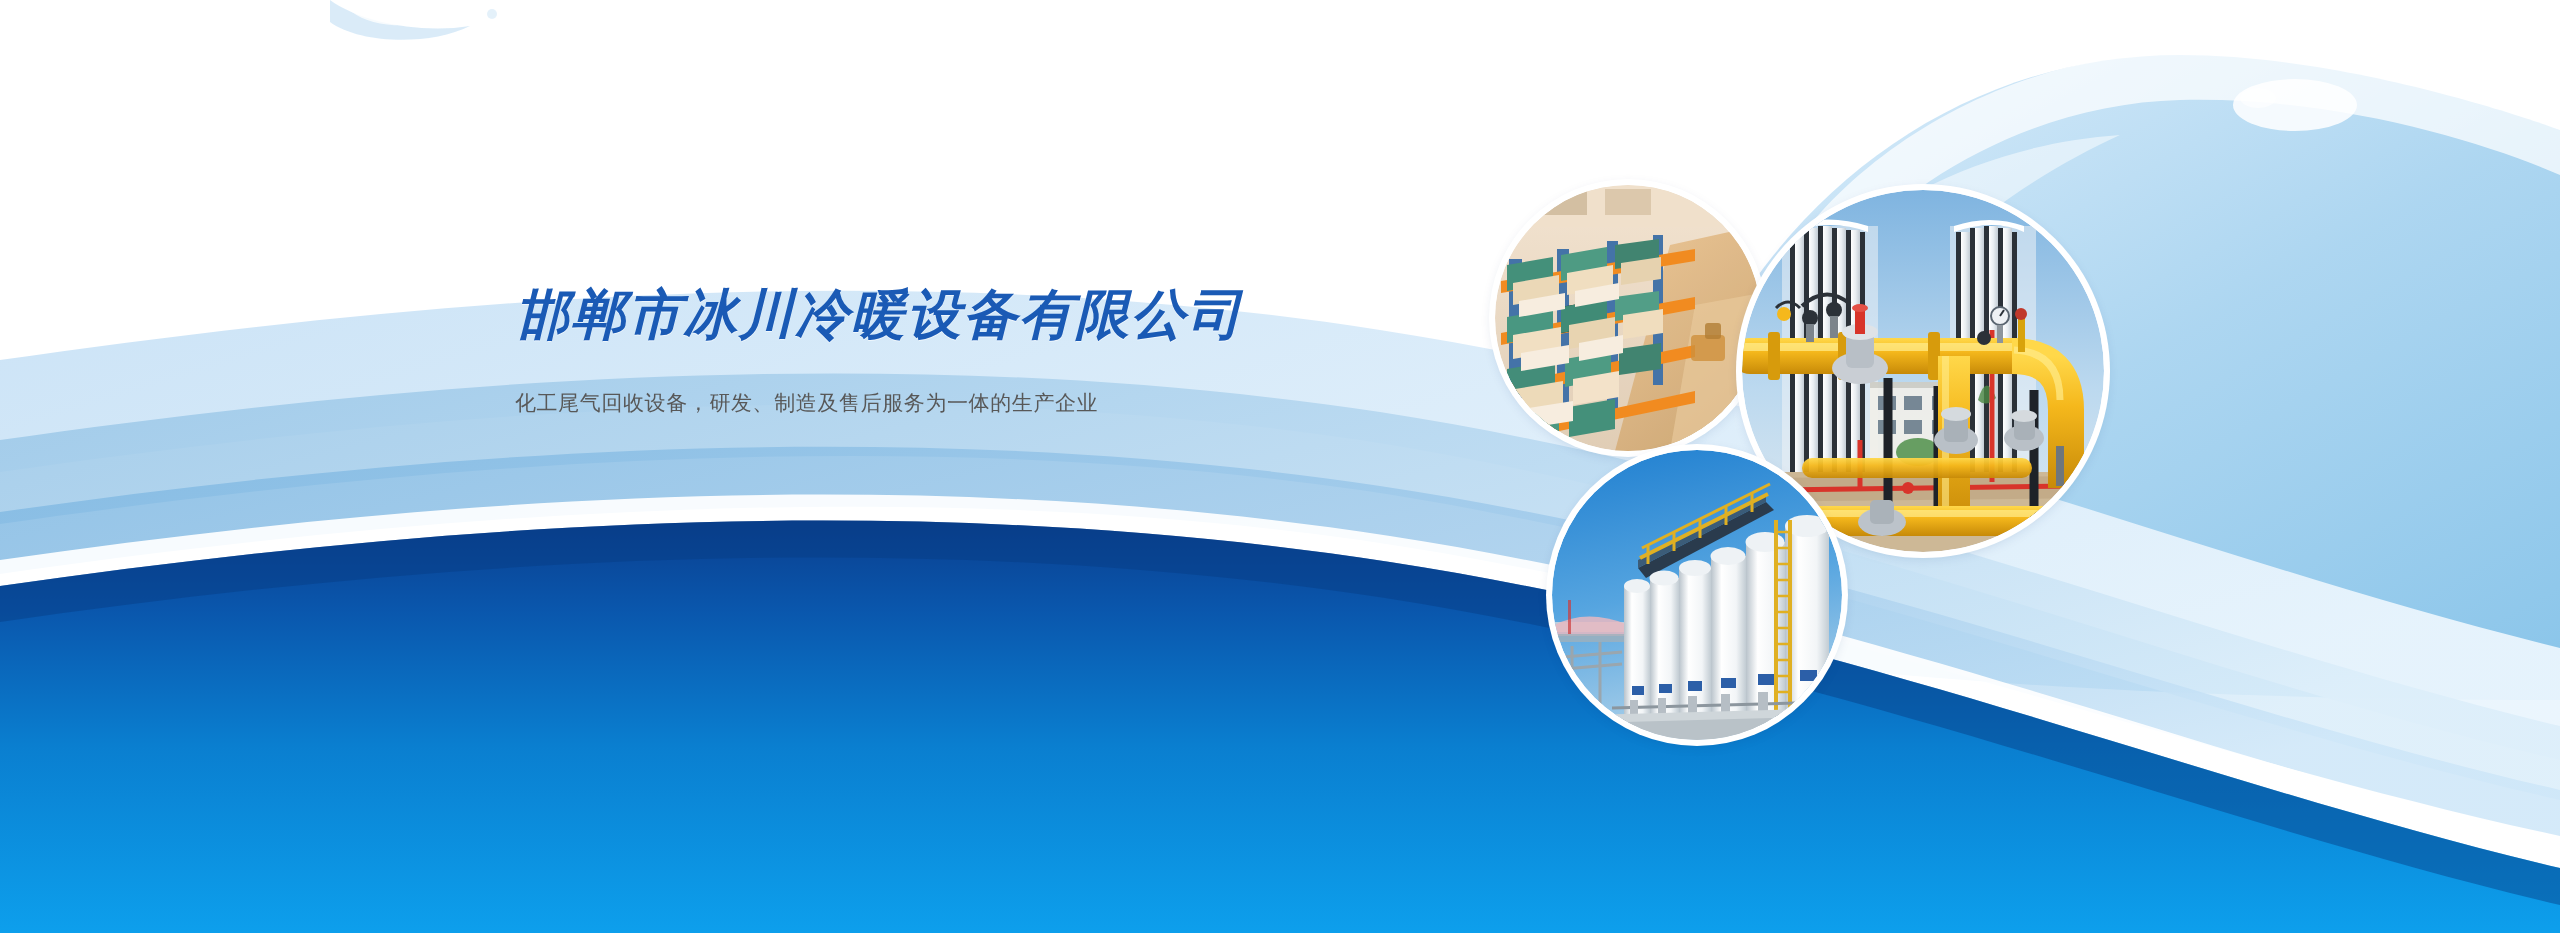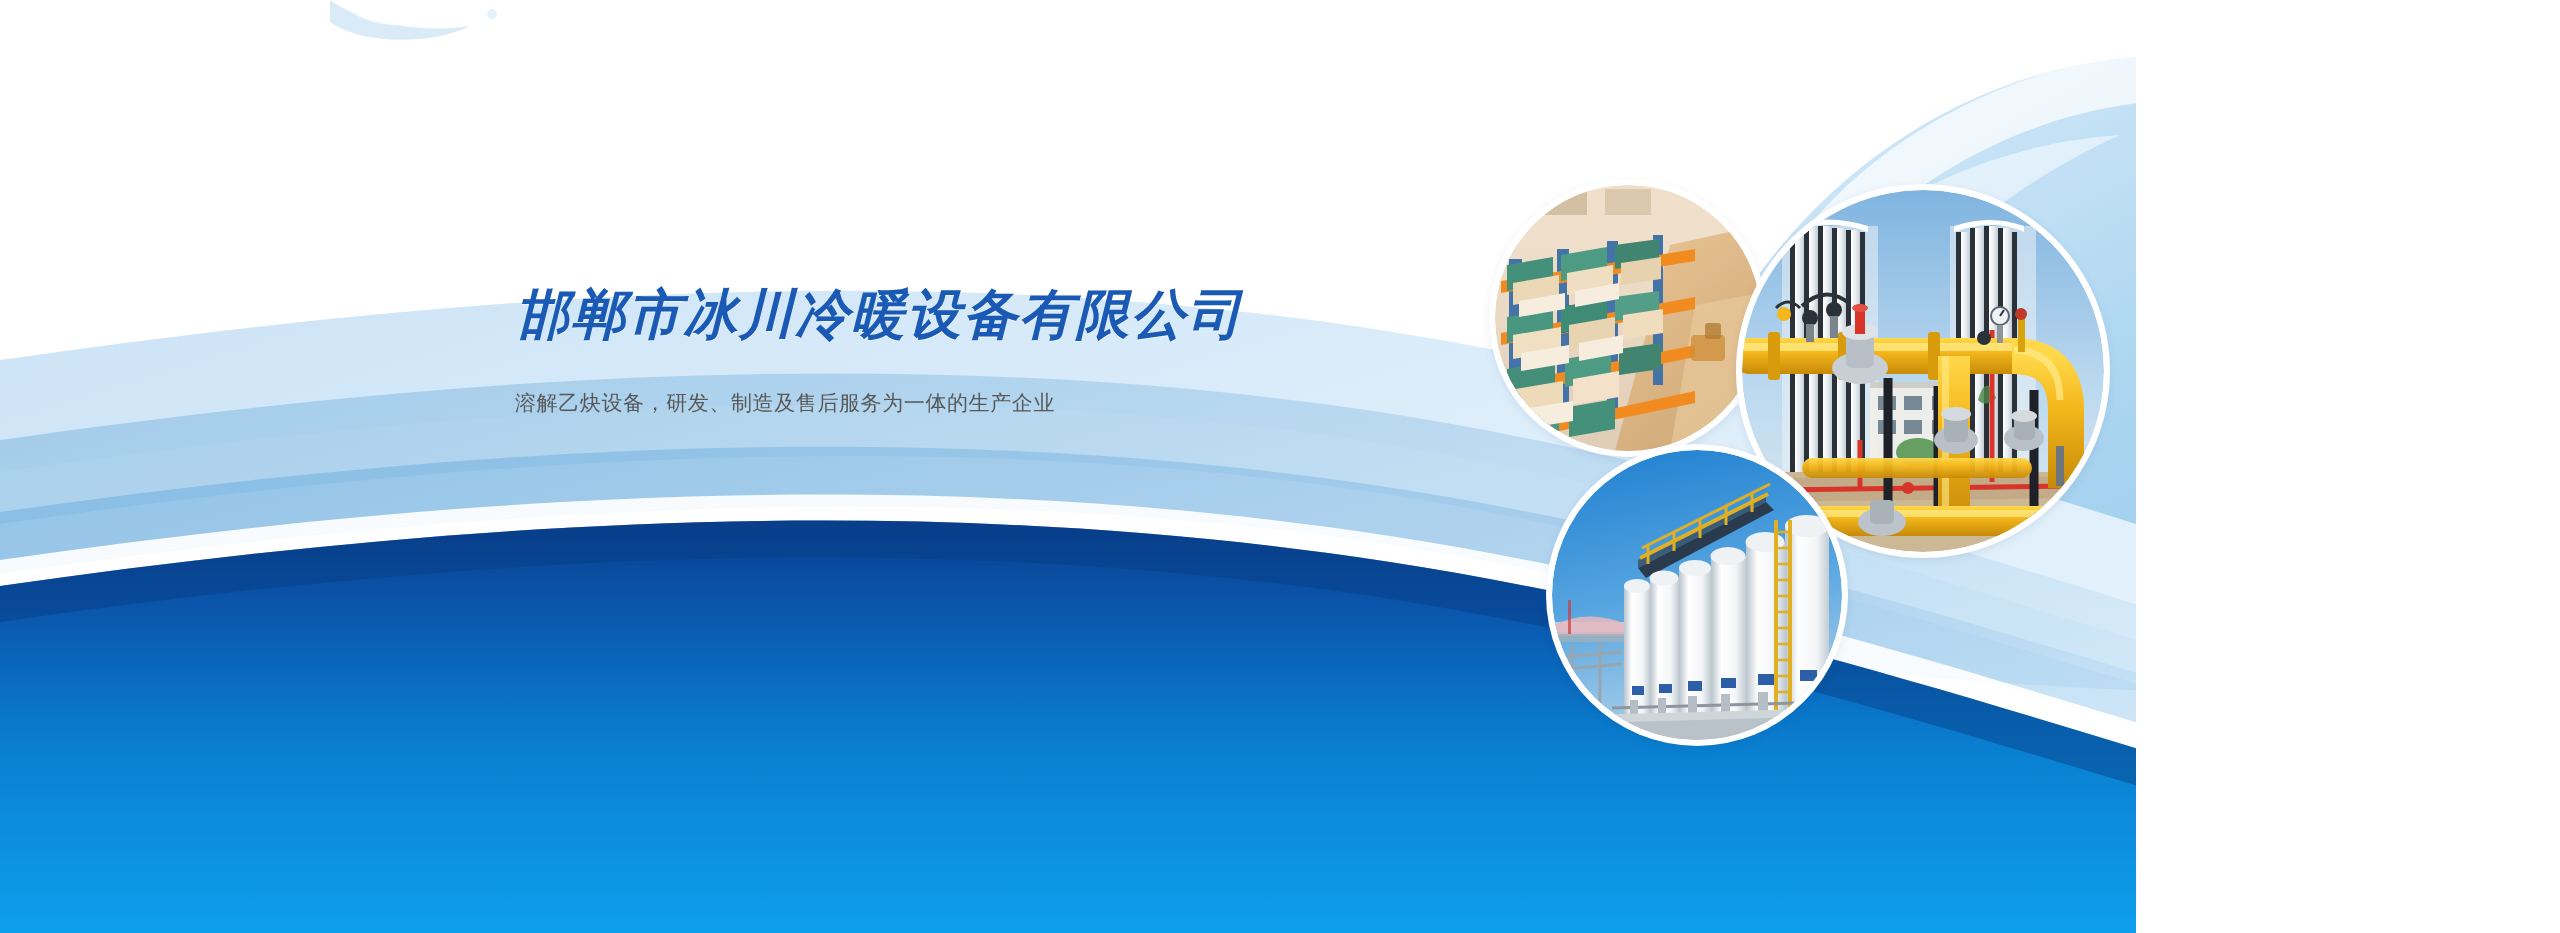--- a/index.html
+++ b/index.html
@@ -1,20 +1,20 @@
 <!DOCTYPE html>
 <html><head>
 <meta charset="utf-8">
 <style>
   html,body{margin:0;padding:0;background:#fff;}
   body{font-family:"Liberation Sans","DejaVu Sans",sans-serif;}
 
   #banner{
     position:relative;
-    width:2136px;
+    width:2560px;
     height:933px;
     overflow:hidden;
     background:#7dd3fc;
   }
 
   #bg-svg{position:absolute;left:0;top:0;width:2560px;height:933px;}
 
   
   #text-block{
     position:absolute;
@@ -177,21 +177,21 @@
 
     <g opacity="0.55">
       <path d="M 330 0 C 360 22, 420 34, 470 26 C 430 46, 360 44, 330 22 Z" fill="#bcdcf4"></path>
       <path d="M 352 0 C 376 14, 414 20, 448 16 C 418 30, 372 28, 352 12 Z" fill="#ffffff" opacity="0.8"></path>
       <circle cx="492" cy="14" r="5" fill="#cfe6f7"></circle>
     </g>
   </svg>
 
   <div id="text-block">
     <h1 id="company-title">邯郸市冰川冷暖设备有限公司</h1>
-    <div class="subtitle-line">溶解乙炔设备，研发、制造及售后服务为一体的生产企业</div>
+    <div class="subtitle-line">化工尾气回收设备，研发、制造及售后服务为一体的生产企业</div>
   </div>
 
   <div id="circle-warehouse" class="photo-circle">
     <div class="photo-inner">
       <svg viewBox="0 0 266 266" preserveAspectRatio="xMidYMid slice">
         <defs>
           <linearGradient id="whFloor" x1="0" y1="0" x2="0.6" y2="1">
             <stop offset="0" stop-color="#e8c79a"></stop>
             <stop offset="1" stop-color="#c9a878"></stop>
           </linearGradient>

